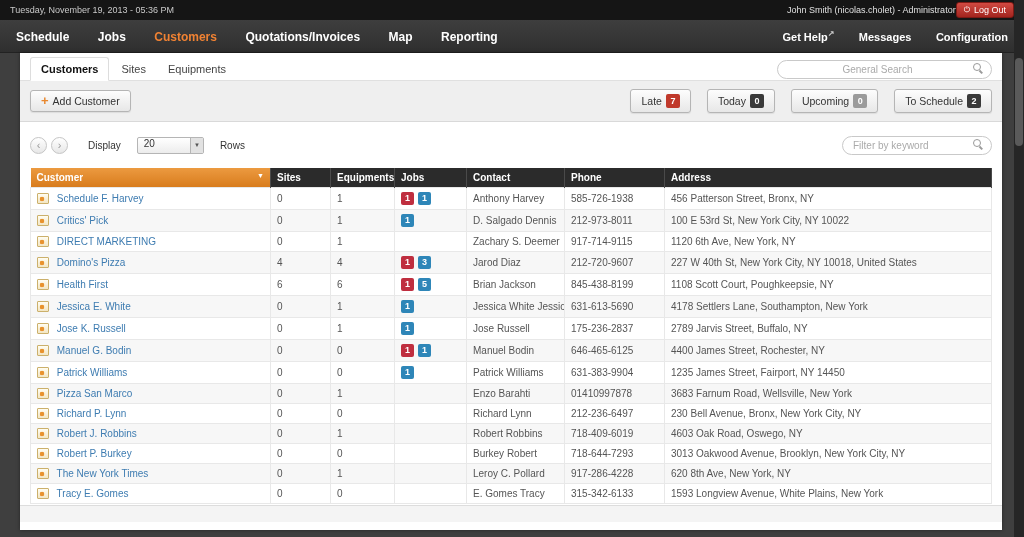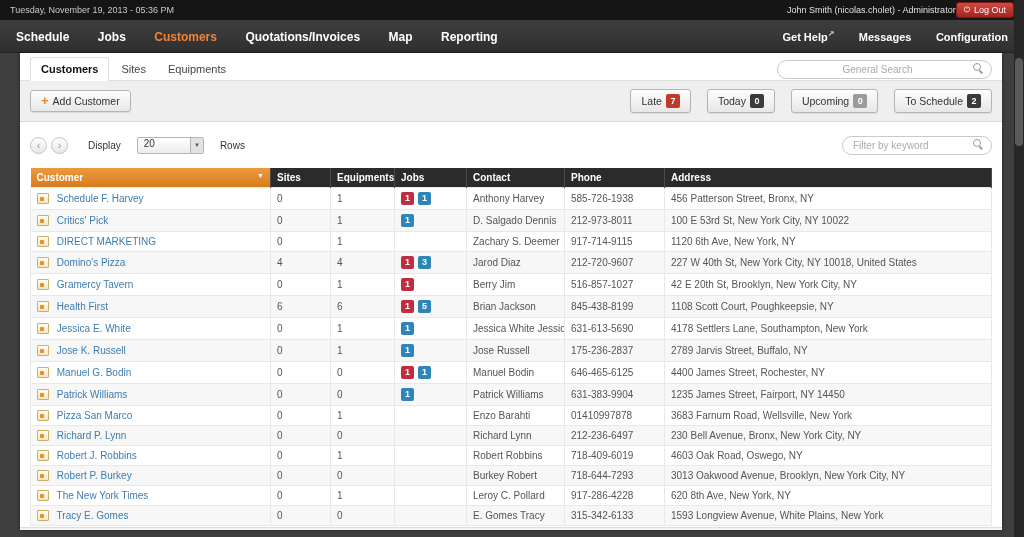--- a/index.html
+++ b/index.html
@@ -248,32 +248,20 @@
     <td>4</td>
     <td>4</td>
     <td><span class="jbadge late">1</span><span class="jbadge sched">3</span></td>
     <td>Jarod Diaz</td>
     <td>212-720-9607</td>
     <td>227 W 40th St, New York City, NY 10018, United States</td>
   </tr>
             <tr>
     <td>
       <span class="cust-icon"></span>
-      <a class="cust-link">Gramercy Tavern</a>
-    </td>
-    <td>0</td>
-    <td>1</td>
-    <td><span class="jbadge late">1</span></td>
-    <td>Berry Jim</td>
-    <td>516-857-1027</td>
-    <td>42 E 20th St, Brooklyn, New York City, NY</td>
-  </tr>
-            <tr>
-    <td>
-      <span class="cust-icon"></span>
       <a class="cust-link">Health First</a>
     </td>
     <td>6</td>
     <td>6</td>
     <td><span class="jbadge late">1</span><span class="jbadge sched">5</span></td>
     <td>Brian Jackson</td>
     <td>845-438-8199</td>
     <td>1108 Scott Court, Poughkeepsie, NY</td>
   </tr>
             <tr>

